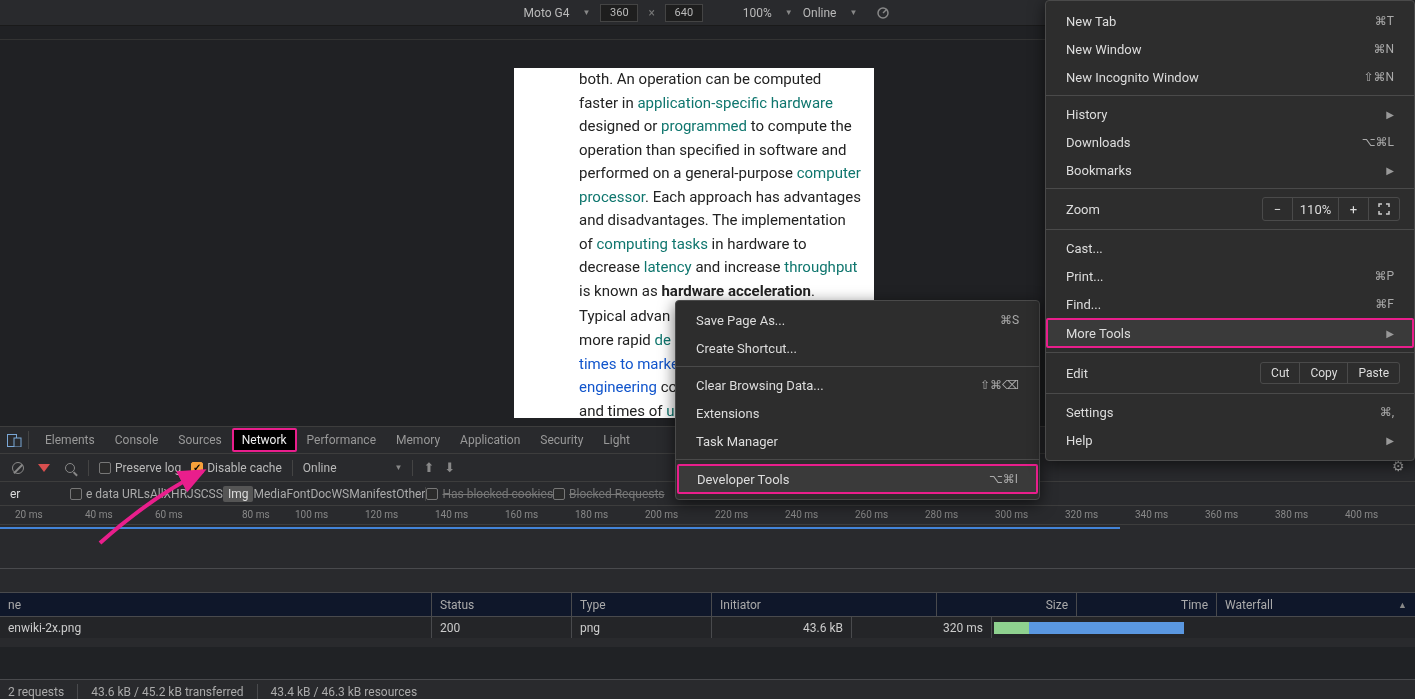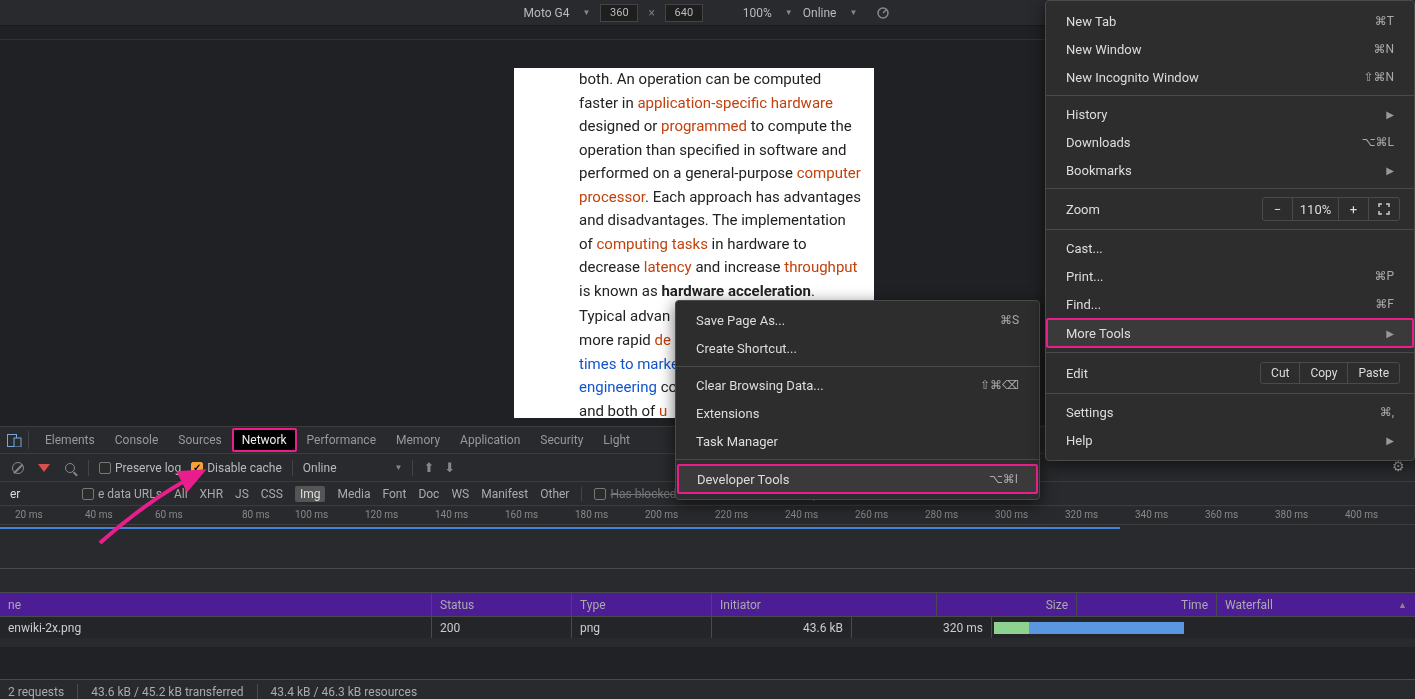--- a/index.html
+++ b/index.html
@@ -12,21 +12,21 @@
 .dim-sep { color: #777; }
 .drop-arrow { font-size: 8px; color: #888; margin-left: 3px; }
 
 
 .tabstrip { height: 14px; background: #202124; border-bottom: 1px solid #333; }
 
 
 .viewport { position: absolute; top: 40px; left: 0; right: 0; height: 378px; background: #202124; }
 .page-content { position: absolute; left: 514px; top: 28px; width: 360px; height: 350px; background: #fff; color: #222; padding: 0 12px 0 0; font-size: 15px; line-height: 1.57; overflow: hidden; }
 .page-content p { margin-left: 65px; margin-right: 0; }
-.page-content a { color: #c2410c; text-decoration: none; }
+.page-content a { color: #0f766e; text-decoration: none; }
 .page-content b { font-weight: bold; }
 
 
 .devtools { position: absolute; left: 0; right: 0; top: 426px; height: 273px; background: #292a2d; border-top: 1px solid #3d3d3d; }
 .dt-tabs { height: 27px; display: flex; align-items: center; background: #292a2d; border-bottom: 1px solid #3d3d3d; font-size: 12px; color: #999; }
 .dt-device-icon { width: 28px; display:flex; align-items:center; justify-content:center; color:#7aa7d6; }
 .dt-tab { padding: 0 10px; height: 27px; display: flex; align-items: center; cursor: pointer; }
 .dt-tab.active { background: #000; color: #eee; border: 2px solid #e91e8c; border-radius: 2px; padding: 0 8px; height: 24px; }
 .dt-right { margin-left: auto; display: flex; align-items: center; gap: 10px; padding-right: 8px; color: #aaa; }
 .warn-badge { display:flex; align-items:center; gap:3px; }
@@ -38,33 +38,33 @@
 .stop-ico::after { content:''; position:absolute; width:12px; height:1.5px; background:#888; transform:rotate(-45deg); top:5px; left:-1px; }
 .filter-ico { width:0; height:0; border-left:6px solid transparent; border-right:6px solid transparent; border-top:8px solid #d84f4f; }
 .search-ico { width:10px; height:10px; border:1.5px solid #888; border-radius:50%; position:relative; }
 .search-ico::after { content:''; position:absolute; width:5px; height:1.5px; background:#888; transform:rotate(45deg); bottom:-3px; right:-4px; }
 .cb { width:12px; height:12px; display:inline-flex; align-items:center; justify-content:center; border:1px solid #777; background:#2b2b2b; border-radius:2px; margin-right:4px; }
 .cb.checked { background:#f7a13b; border-color:#f7a13b; color:#000; font-size:10px; font-weight:bold; }
 .throttle-select { display:flex; align-items:center; gap:8px; }
 .upload-ico, .download-ico { color:#888; font-size:13px; }
 .net-gear { margin-left:auto; color:#aaa; }
 
-.filter-row { height: 24px; display:flex; align-items:center; gap: 12px; padding:0 10px; font-size:12px; color:#aaa; border-bottom:1px solid #3d3d3d; }
+.filter-row { height: 24px; display:flex; align-items:center; padding:0 10px; font-size:12px; color:#aaa; border-bottom:1px solid #3d3d3d; }
 .filter-chip { cursor:pointer; }
 .filter-chip.active { background:#555; color:#ddd; padding:1px 5px; border-radius:2px; }
 .cutoff { color:#777; }
 
 .timeline-header { height: 19px; display:flex; border-bottom:1px solid #3d3d3d; font-size:10px; color:#888; position:relative; }
 .timeline-header span { position:absolute; }
 
 .overview { height: 44px; border-bottom:1px solid #494a4d; position:relative; background:#292a2d; }
 .ov-progress { position:absolute; top:2px; left:0; height:2px; background:#4384d8; }
 .ov-green { position:absolute; top:2px; height:2px; background:#7cc77c; }
 
-.table-head { height:24px; display:flex; background:#4c1d95; color:#aaa; font-size:12px; align-items:center; border-bottom:1px solid #494a4d; }
+.table-head { height:24px; display:flex; background:#0f172a; color:#aaa; font-size:12px; align-items:center; border-bottom:1px solid #494a4d; }
 .table-body { height: 30px; }
 .table-row { height:21px; display:flex; align-items:center; font-size:12px; color:#ccc; background:#242528; }
 .col { padding:0 8px; border-right:1px solid #494a4d; height:100%; display:flex; align-items:center; overflow:hidden; white-space:nowrap; }
 .c-name { width:432px; }
 .c-status { width:140px; }
 .c-type { width:140px; }
 .c-init { width:225px; }
 .c-size { width:140px; justify-content:flex-end; }
 .c-time { width:140px; justify-content:flex-end; }
 .c-wf { flex:1; border-right:none; position:relative; }
@@ -137,21 +137,21 @@
 <div class="viewport">
   <div class="page-content">
     <p>
       <span>both. An operation can be computed faster in </span><a>application-specific hardware</a><span> designed or </span><a>programmed</a><span> to compute the operation than specified in software and performed on a general-purpose </span><a>computer processor</a><span>. Each approach has advantages and disadvantages. The implementation of </span><a>computing tasks</a><span> in hardware to decrease </span><a>latency</a><span> and increase </span><a>throughput</a><span> is known as </span><b>hardware acceleration</b><span>.</span>
     </p>
     <p style="margin-top:2px">
       <span>Typical advan</span><br>
       <span>more rapid </span><a>de</a><br>
       <a style="color:#1155cc">times to marke</a><br>
       <a style="color:#1155cc">engineering</a><span> co</span><br>
-      <span>and both of </span><a>u</a>
+      <span>and times of </span><a>u</a>
     </p>
   </div>
 </div>
 
 <div class="devtools">
   <div class="dt-tabs">
     <div class="dt-device-icon">
       <svg width="15" height="13">
           <rect x="0.5" y="0.5" width="9" height="12" fill="none" stroke="#7aa7d6"></rect>
           <rect x="7" y="4" width="7" height="9" fill="#292a2d" stroke="#7aa7d6"></rect>

